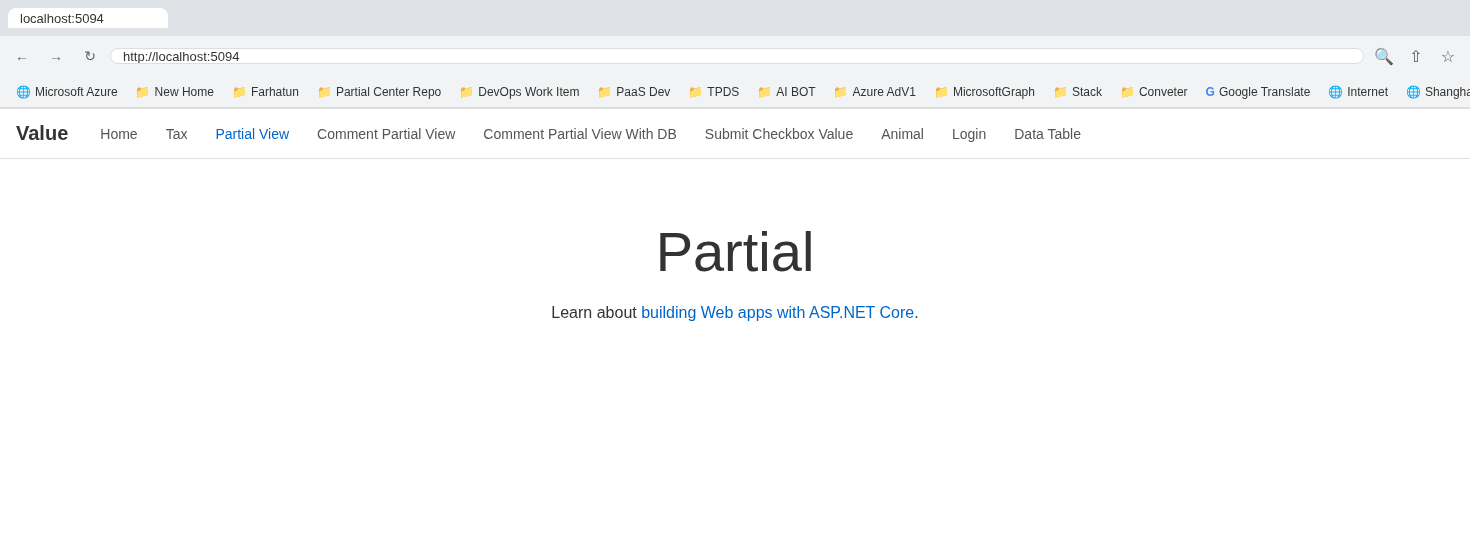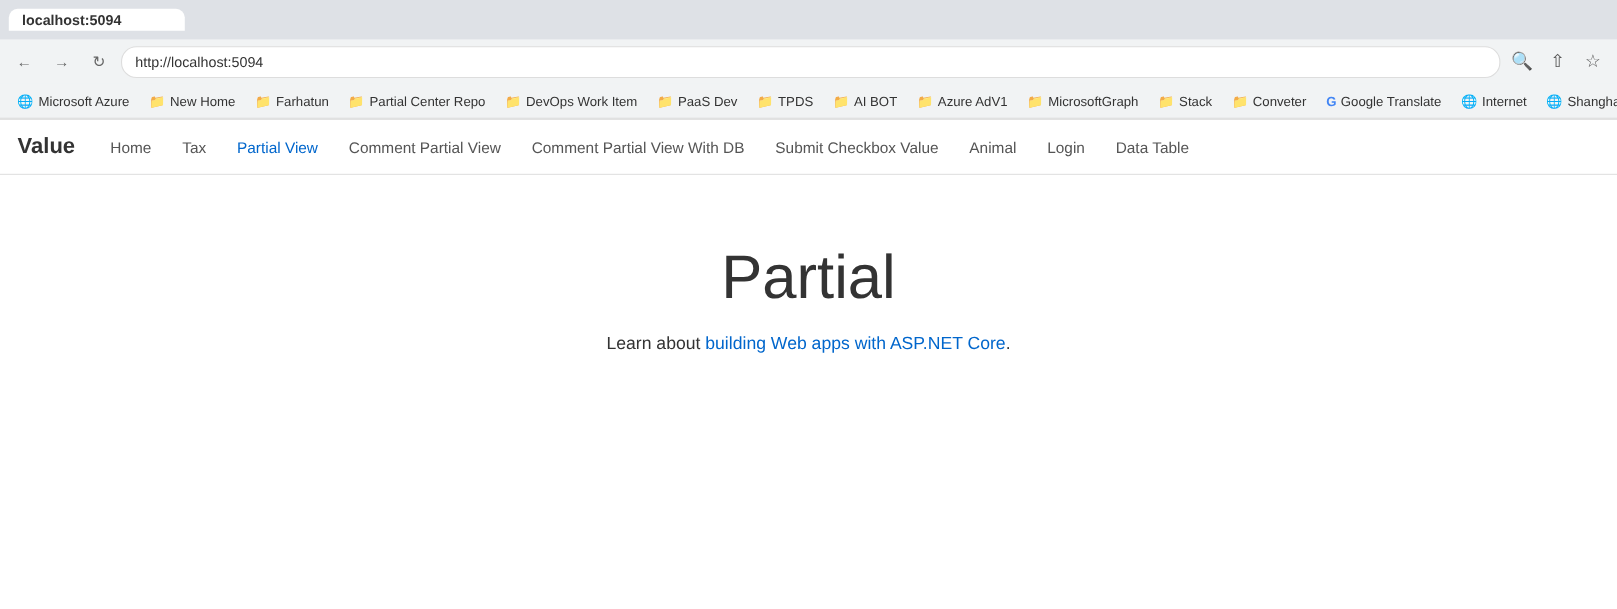--- a/index.html
+++ b/index.html
@@ -22,21 +22,20 @@
     .browser-tab {
       display: flex;
       align-items: center;
       height: 20px;
       background: #fff;
       padding: 0 12px;
       border-radius: 8px 8px 0 0;
       font-size: 13px;
       color: #333;
       min-width: 160px;
-      font-weight: bold;
     }
 
     .address-bar-row {
       display: flex;
       align-items: center;
       height: 40px;
       background: #f1f3f4;
       padding: 4px 8px;
       gap: 6px;
     }
@@ -50,21 +49,21 @@
       cursor: pointer;
       display: flex;
       align-items: center;
       justify-content: center;
       color: #666;
       font-size: 14px;
     }
 
     .address-input {
       flex: 1;
-      height: 29px;
+      height: 16px;
       border: none;
       border-radius: 14px;
       background: #fff;
       padding: 0 12px;
       font-size: 13px;
       color: #333;
       outline: none;
       border: 1px solid #ddd;
     }
 

